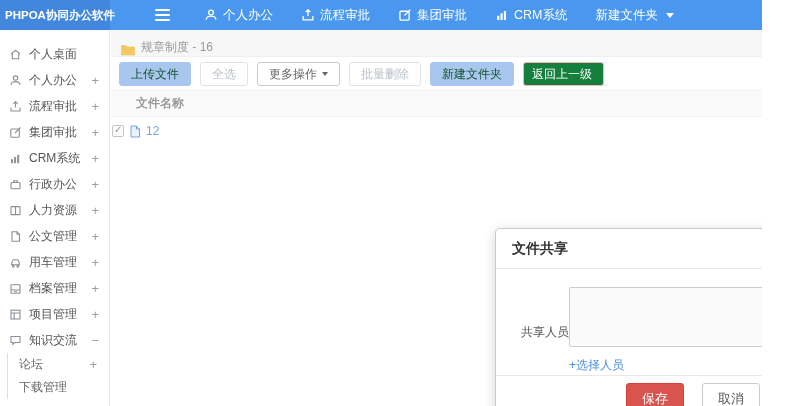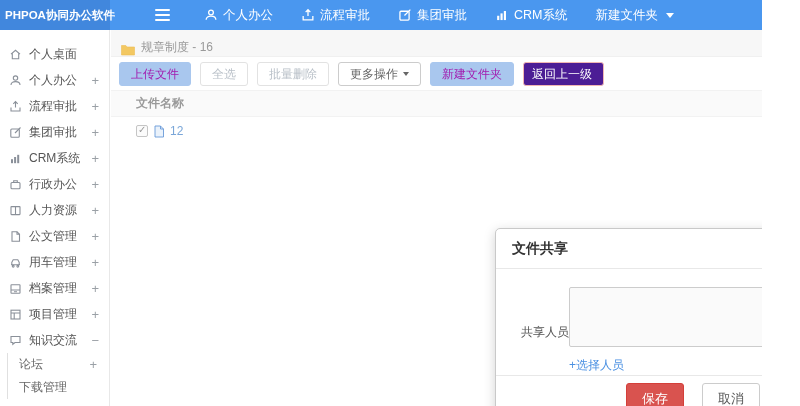--- a/index.html
+++ b/index.html
@@ -38,32 +38,32 @@
 
   
   .main { position:absolute; top:30px; left:111px; right:0; bottom:0; background:#fff; }
   .breadcrumb { height:27px; background:#f7f7f7; border-bottom:1px solid #f0f0f0;
     display:flex; align-items:flex-end; gap:6px; padding-left:10px;
     font-size:12px; color:#9a9a9a; }
   .toolbar { height:33px; display:flex; align-items:center; gap:9px;
     padding-left:8px; background:#fff; }
   .btn { font-size:12px; padding:5px 11px; border-radius:3px; line-height:1;
     cursor:pointer; white-space:nowrap; display:inline-flex; align-items:center; }
-  .btn-primary-light { background:#a9c7ee; border:1px solid #a9c7ee; color:#a21caf; }
+  .btn-primary-light { background:#a9c7ee; border:1px solid #a9c7ee; color:#14532d; }
   .btn-default { background:#fff; border:1px solid #e2e2e2; color:#b9c0c8; }
   .btn-more { background:#fff; border:1px solid #ccc; color:#666; }
   .btn-more .caret { width:0; height:0; border-left:3.5px solid transparent;
     border-right:3.5px solid transparent; border-top:4px solid #666; margin-left:5px; }
-  .btn-danger-light { background:#4c1d95; border:1px solid #f2b7b3; color:#fff;padding-left:8px; }
+  .btn-danger-light { background:#15803d; border:1px solid #f2b7b3; color:#fff;padding-left:8px; }
 
   .table-header { height:27px; background:#fafafa; border-top:1px solid #f2f2f2;
     border-bottom:1px solid #f2f2f2; display:flex; align-items:center;
     padding-left:25px; font-size:12px; color:#9a9a9a;font-weight:bold; }
   .table-row { height:28px; display:flex; align-items:center; gap:5px;
-    padding-left:25px; font-size:12px; }
+    padding-left:1px; font-size:12px; }
   .checkbox { width:12px; height:12px; border:1px solid #c5c5c5; border-radius:2px;
     background:#fbfbfb; position:relative; cursor:pointer; flex:none; }
   .checkbox::after { content:"\2713"; position:absolute; left:1px; top:-2px;
     font-size:10px; color:#9a9a9a; }
   .file-link { color:#7aa6d8; text-decoration:none; cursor:pointer; }
 
   
   .modal { position:absolute; left:495px; top:228px; width:375px; height:200px;
     background:#fff; border:1px solid #c9c9c9; border-radius:5px;
     box-shadow:0 3px 12px rgba(0,0,0,.18); z-index:10; }
@@ -250,25 +250,25 @@
     <div class="breadcrumb">
       <svg width="14" height="12" viewBox="0 0 14 12">
           <path d="M0.5 1.5 H4.8 L6.2 3 H13.5 V11 H0.5 Z" fill="#f3c862" stroke="#ecbd55" stroke-width="0.6"></path>
         </svg>
       <span>规章制度 - 16</span>
     </div>
 
     <div class="toolbar">
       <button class="btn btn-primary-light">上传文件</button>
       <button class="btn btn-default">全选</button>
-      <button class="btn btn-default">批量删除</button>
       <button class="btn btn-more">
         <span>更多操作</span>
         <span class="caret"></span>
       </button>
+      <button class="btn btn-default">批量删除</button>
       <button class="btn btn-primary-light">新建文件夹</button>
       <button class="btn btn-danger-light">返回上一级</button>
     </div>
 
     <div class="table-header">
       <span>文件名称</span>
     </div>
 
     <div class="table-row">
       <span class="checkbox"></span>

